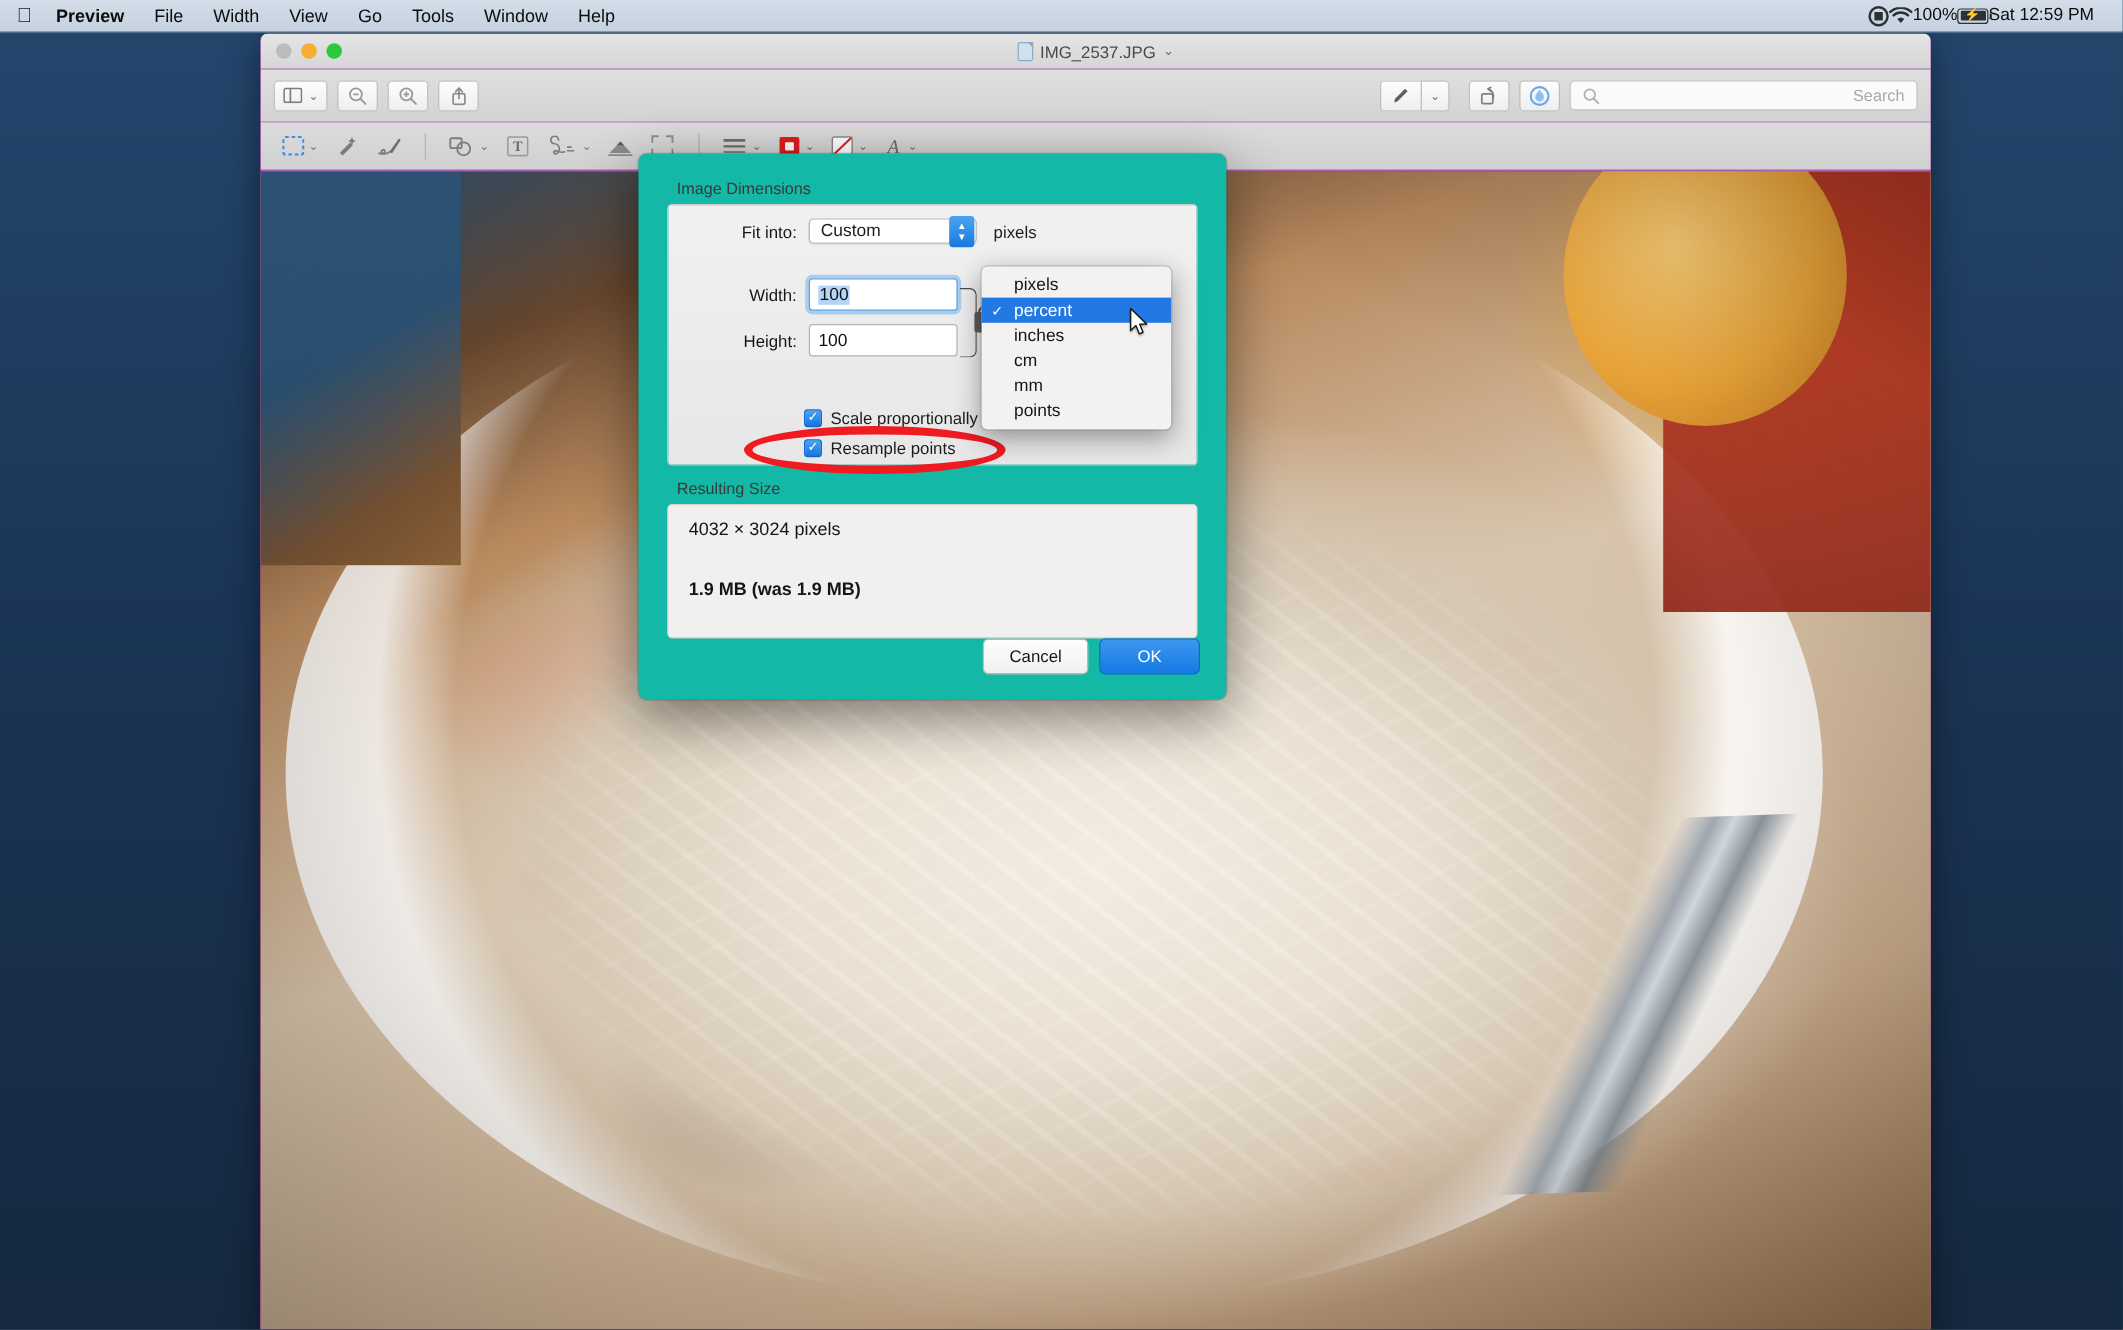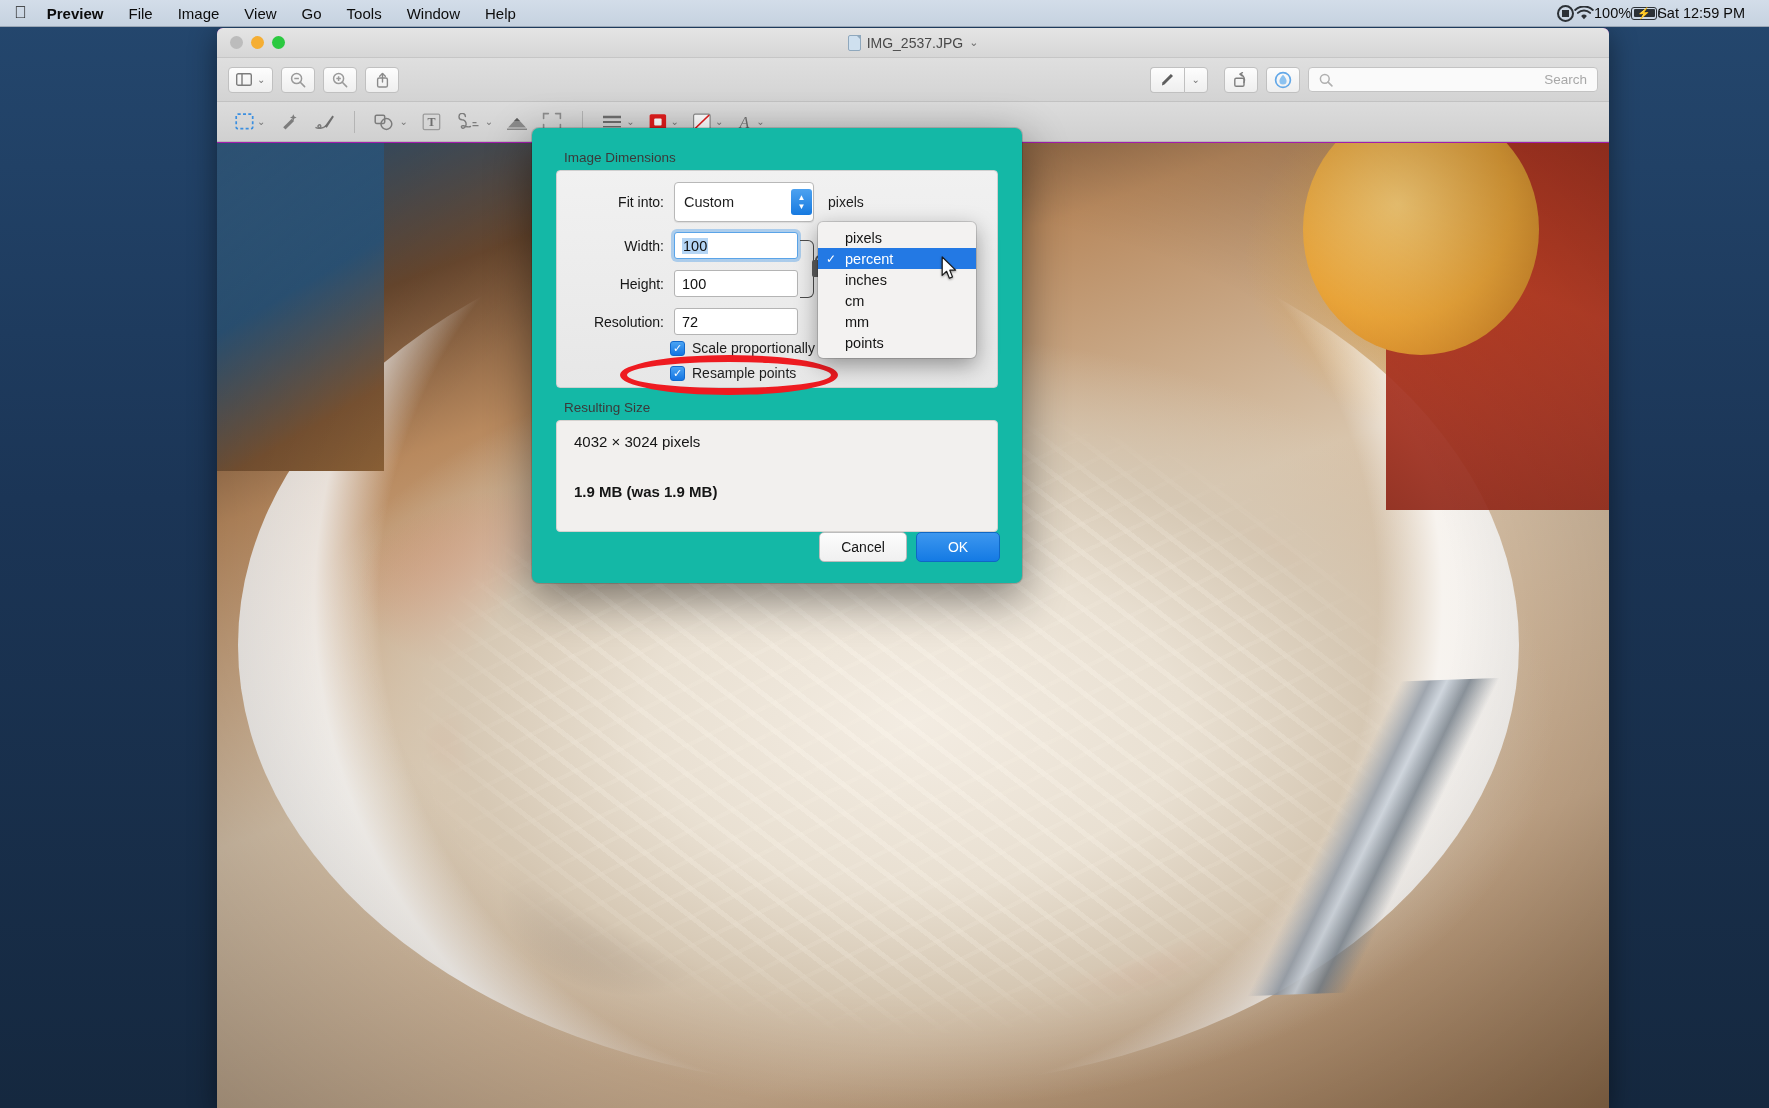--- a/index.html
+++ b/index.html
@@ -222,21 +222,21 @@
     height: 27px; display: flex; align-items: center; padding: 0 7px;
     font-size: 14.5px; color: #101010;
   }
   .txtfield.focused {
     border: 1px solid #5aa4e8;
     box-shadow: 0 0 0 3px rgba(90,164,232,.45);
   }
   .sel-text { background: #b4d5f5; padding: 0 1px; }
 
   .popup {
-    height: 40px; background: #fff; border: 1px solid #b8b8b8; border-radius: 4px;
+    height: 21px; background: #fff; border: 1px solid #b8b8b8; border-radius: 4px;
     display: flex; align-items: center; justify-content: space-between;
     padding: 0 0 0 9px; font-size: 14.5px;
     box-shadow: 0 1px 1px rgba(0,0,0,.08);
     gap: 12px;
   }
   .popup-arrows {
     width: 21px; height: 26px; margin: 1px; border-radius: 3px;
     background: linear-gradient(180deg, #4da2f0 0%, #177ae0 100%);
     display: flex; flex-direction: column; align-items: center;
     justify-content: center; gap: 2px; color: #fff; font-size: 8px; line-height: 7px;
@@ -325,21 +325,21 @@
 <body>
 
 <div id="root">
 
   <div class="desktop"></div>
 
   <div class="menubar">
     <span class="apple-logo"></span>
     <span class="menubar-item app-name">Preview</span>
     <span class="menubar-item">File</span>
-    <span class="menubar-item">Image</span>
+    <span class="menubar-item">Width</span>
     <span class="menubar-item">View</span>
     <span class="menubar-item">Go</span>
     <span class="menubar-item">Tools</span>
     <span class="menubar-item">Window</span>
     <span class="menubar-item">Help</span>
 
     <div class="menubar-right">
       <span class="mb-icon rec-icon">
           <i></i>
         </span>
@@ -566,26 +566,20 @@
     <div class="field-row" style="left:34px; top:142px; width:430px;">
       <span class="field-label" style="width:98px;">Height:</span>
       <div class="txtfield" style="margin-left:10px; width:124px;">
         <span>100</span>
       </div>
     </div>
 
     <div class="link-bracket" style="left:268px; top:112px; width:14px; height:58px;"></div>
     <div class="lock-chip" style="left:280px; top:132px;"></div>
 
-    <div class="field-row" style="left:34px; top:180px; width:430px;">
-      <span class="field-label" style="width:98px;">Resolution:</span>
-      <div class="txtfield" style="margin-left:10px; width:124px;">
-        <span>72</span>
-      </div>
-    </div>
 
     <div class="cbrow" style="left:138px; top:212px;">
       <span class="cbox">✓</span>
       <span>Scale proportionally</span>
     </div>
     <div class="cbrow" style="left:138px; top:237px;">
       <span class="cbox">✓</span>
       <span>Resample points</span>
     </div>
 

